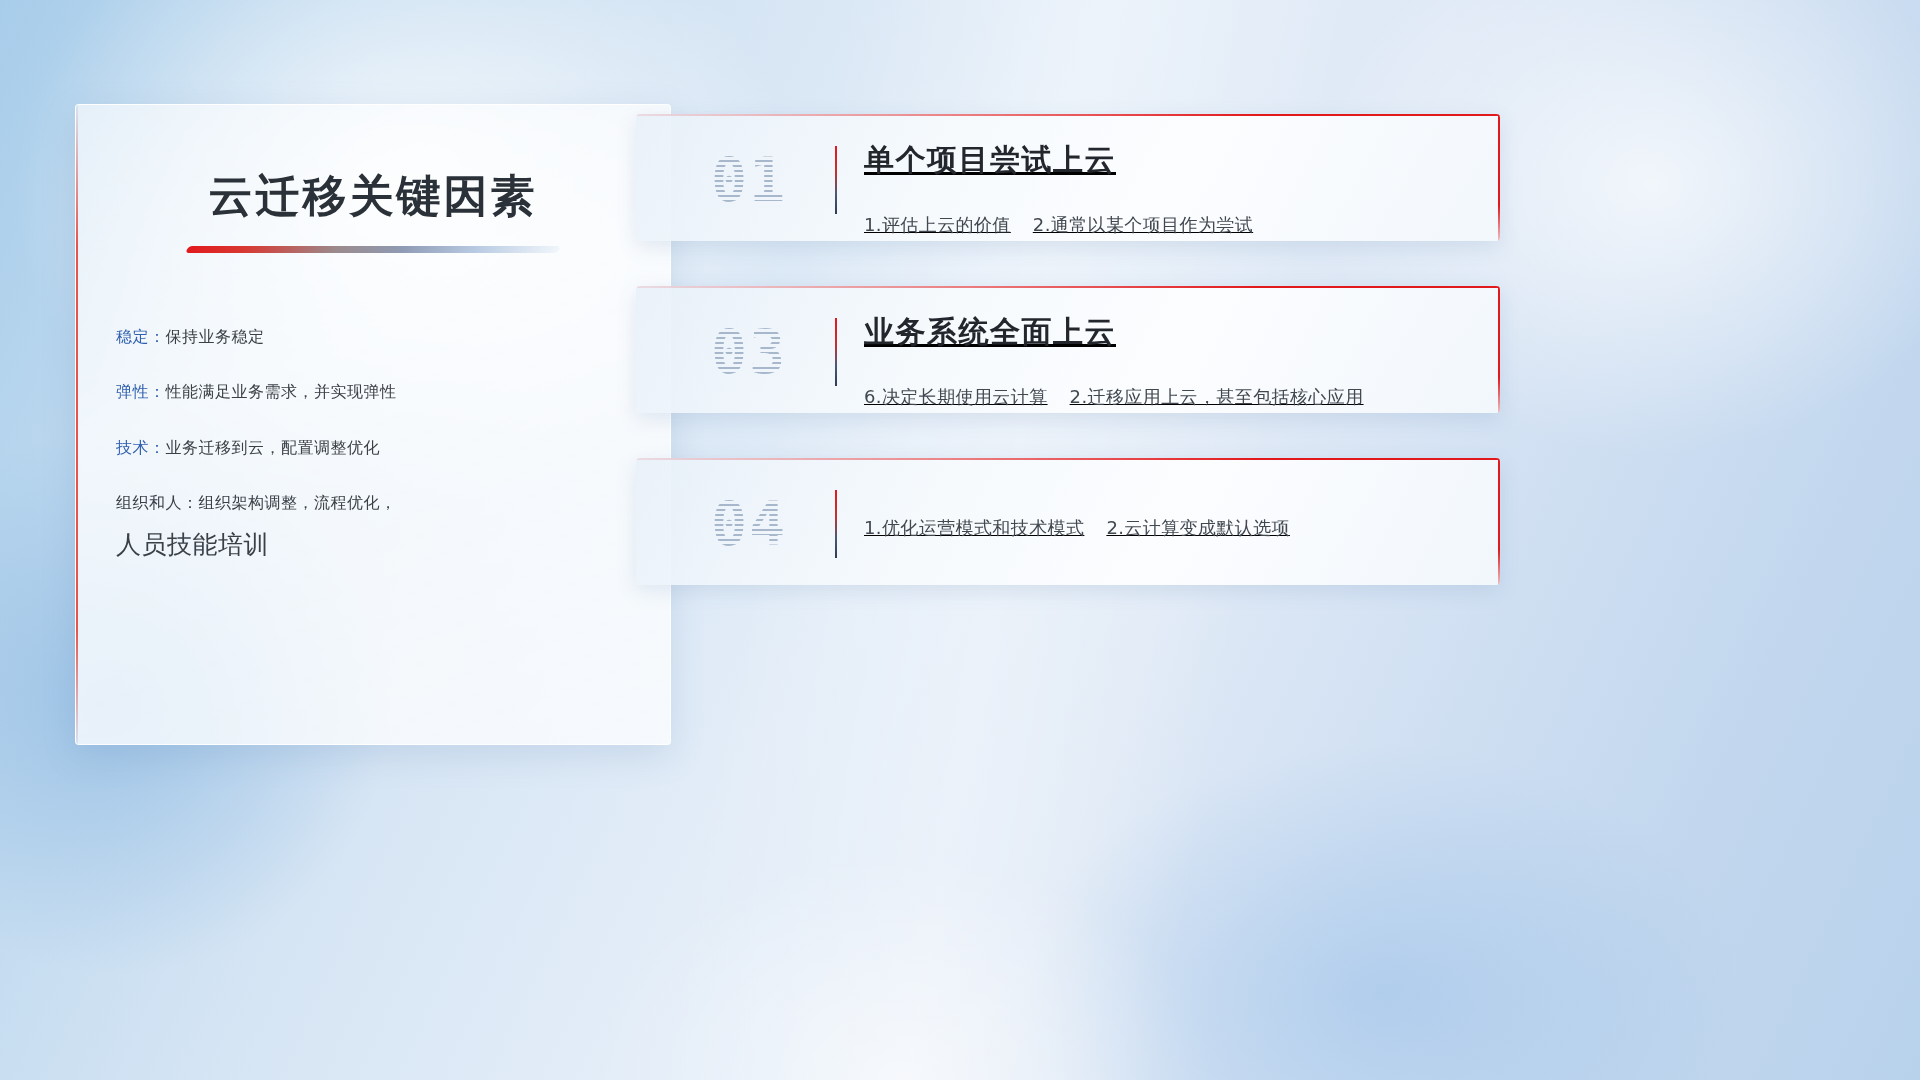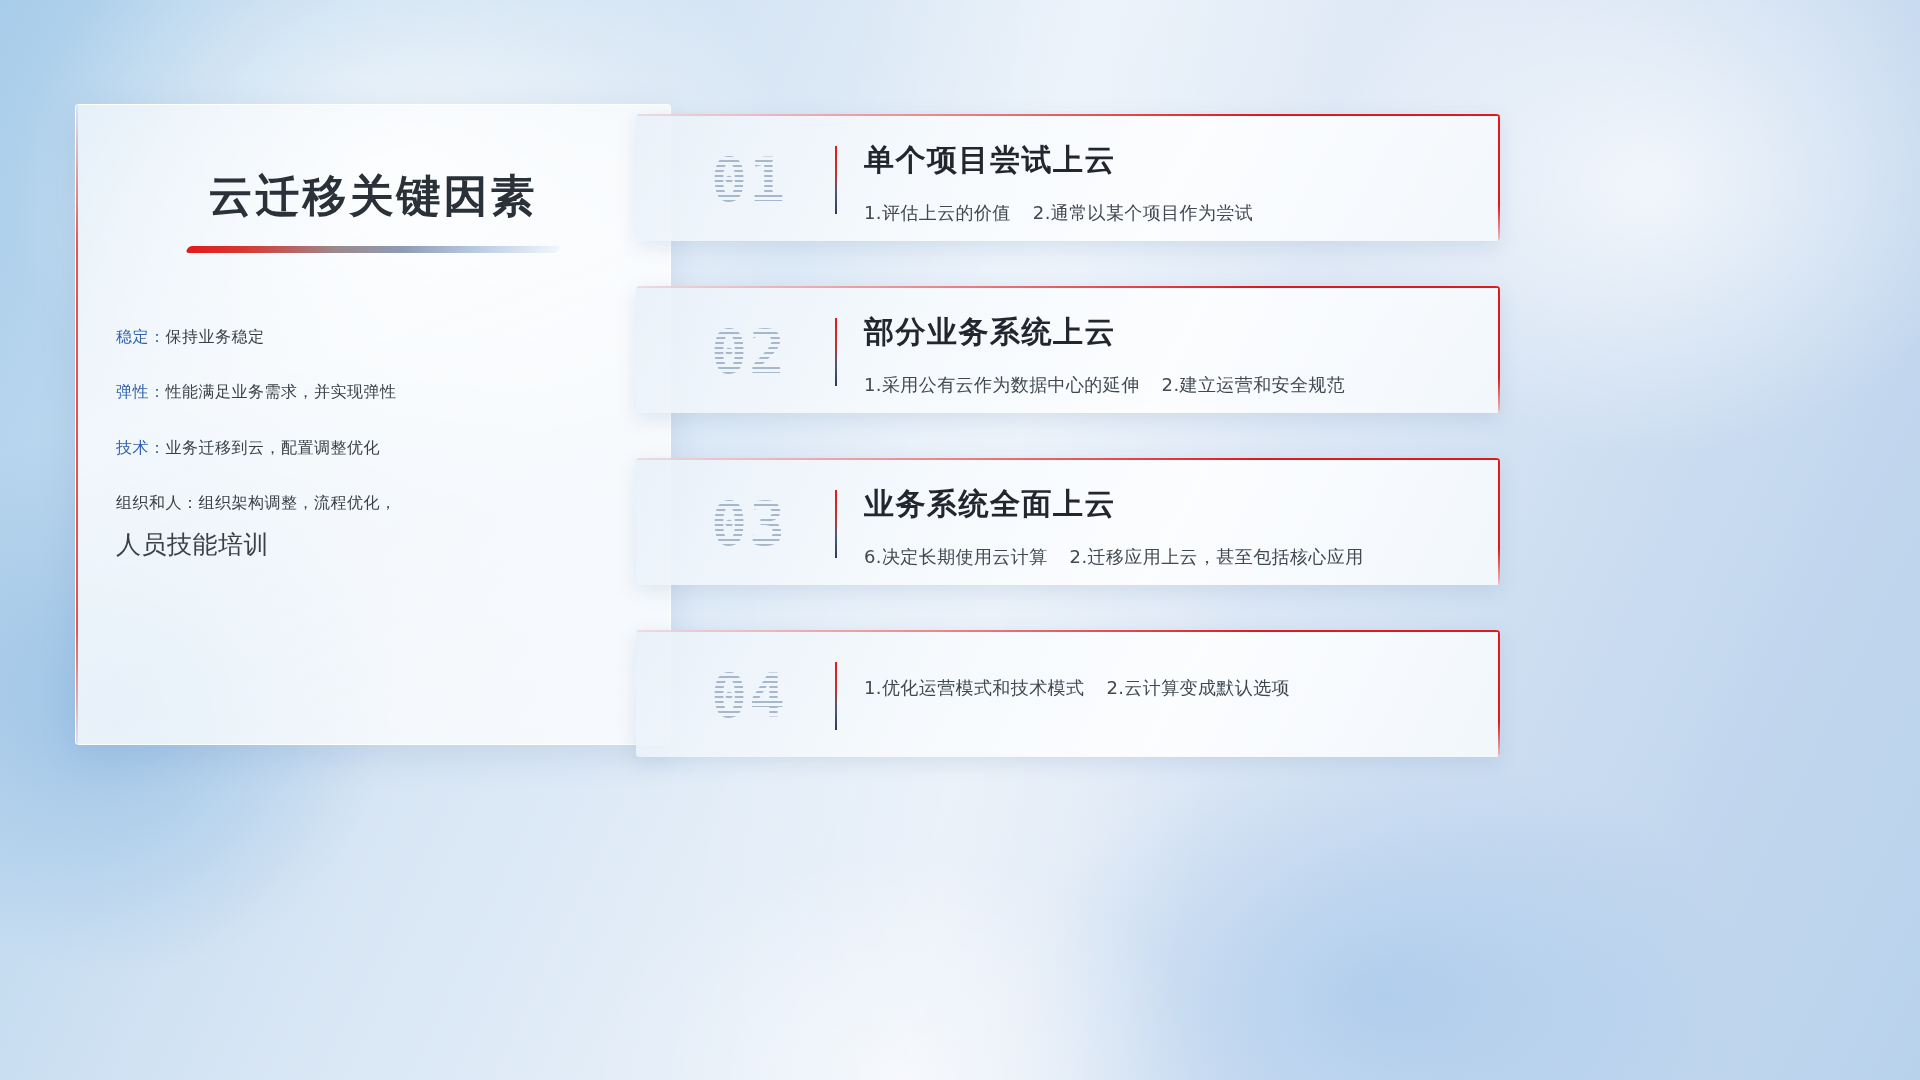--- a/index.html
+++ b/index.html
@@ -122,27 +122,27 @@
         rgba(255,255,255,0) 5px);
     -webkit-background-clip:text;
     background-clip:text;
     -webkit-text-fill-color:transparent;
     opacity:.85;
   }
   .step-divider{
     position:absolute; left:199px; top:32px; width:2px; height:68px;
     background:linear-gradient(180deg,#e2191c 0%, #c6302f 38%, #4a5a77 70%, #2f3b52 100%);
   }
-  .step-body{ position:absolute; left:228px; top:26px; right:30px; }
+  .step-body{ position:absolute; left:228px; top:26px; right:30px;text-decoration:underline; }
   .step-title{
     font-size:30px; font-weight:bold; color:#23272d; letter-spacing:1.5px;
     font-family:"DejaVu Sans","Liberation Sans",sans-serif;
   }
   .step-desc{
-    margin-top:20px; font-size:18px; color:#414850; letter-spacing:.4px;
+    margin-top:32px; font-size:18px; color:#414850; letter-spacing:.4px;
     font-family:"DejaVu Sans","Liberation Sans",sans-serif;
   }
   .step-desc .gap{ display:inline-block; width:22px; }
 </style>
 </head>
 <body>
 
 <div class="bg">
   <div class="bg-base"></div>
   <div class="bg-glow-1"></div>
@@ -187,30 +187,20 @@
     <div class="step-num">01</div>
     <div class="step-divider"></div>
     <div class="step-body">
       <div class="step-title">单个项目尝试上云</div>
       <div class="step-desc">
         <span>1.评估上云的价值</span><span class="gap"></span><span>2.通常以某个项目作为尝试</span>
       </div>
     </div>
   </article>
 
-  <article class="step">
-    <div class="step-num">02</div>
-    <div class="step-divider"></div>
-    <div class="step-body">
-      <div class="step-title">部分业务系统上云</div>
-      <div class="step-desc">
-        <span>1.采用公有云作为数据中心的延伸</span><span class="gap"></span><span>2.建立运营和安全规范</span>
-      </div>
-    </div>
-  </article>
 
   <article class="step">
     <div class="step-num">03</div>
     <div class="step-divider"></div>
     <div class="step-body">
       <div class="step-title">业务系统全面上云</div>
       <div class="step-desc">
         <span>6.决定长期使用云计算</span><span class="gap"></span><span>2.迁移应用上云，甚至包括核心应用</span>
       </div>
     </div>

